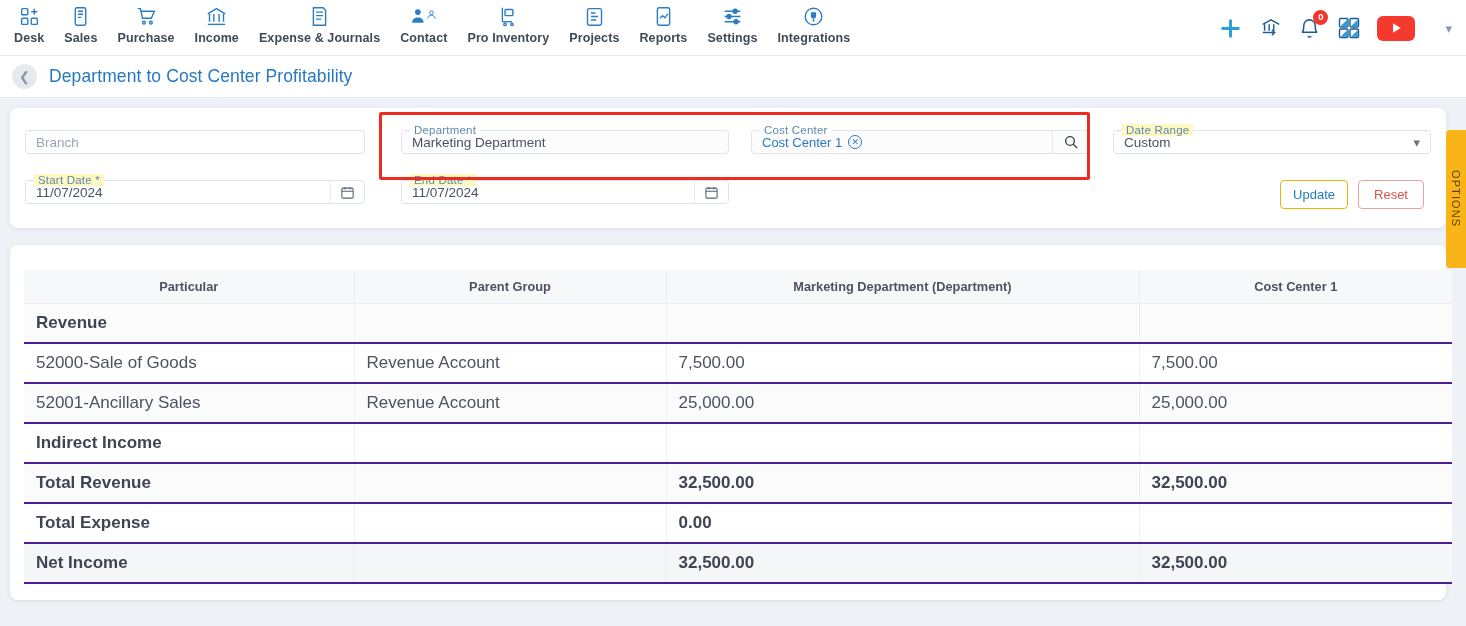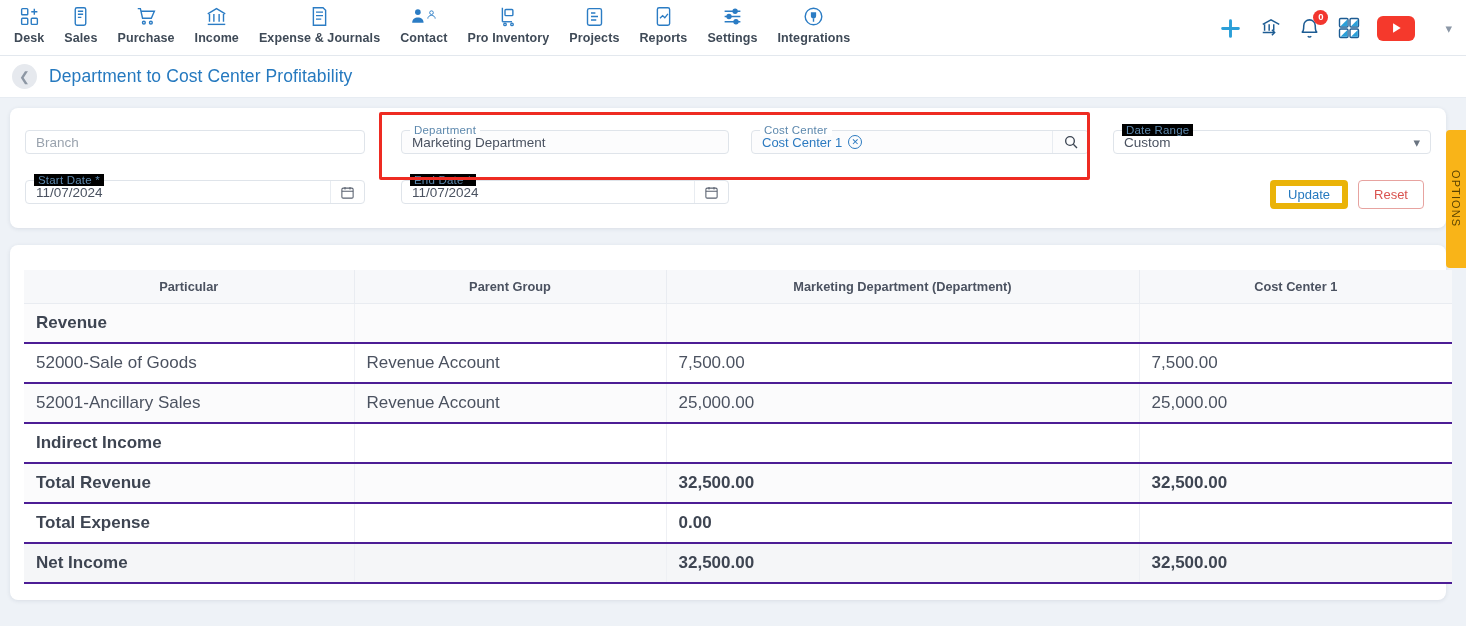--- a/index.html
+++ b/index.html
@@ -123,21 +123,21 @@
     height: 24px;
     background: #fff;
     display: flex;
     align-items: center;
     padding: 0 10px;
     position: relative;
   }
   .flabel {
     position: absolute;
     top: -7px; left: 8px;
-    background: #000000;
+    background: #fef9c3;
     padding: 0 4px;
     font-size: 11.5px;
     color: #5d88ad;
     letter-spacing: .2px;
     white-space: nowrap;
   }
   .fval { font-size: 13.5px; color: #4a5260; }
   .fph  { font-size: 13.5px; color: #9aa3ae; }
 
   .cal-btn {
@@ -185,21 +185,21 @@
     min-width: 66px;
     border-radius: 4px;
     background: #fff;
     font-size: 13px;
     display: inline-flex;
     align-items: center;
     justify-content: center;
     cursor: pointer;
     padding: 0 12px;
   }
-  .btn-update { border: 6px solid #eab308; color: #2579bf; }
+  .btn-update { border: 1px solid #eab308; color: #2579bf; }
   .btn-reset  { border: 1px solid #e7a3a0; color: #d9534f; }
 
   
   .redbox {
     position: absolute;
     left: 379px; top: 112px;
     width: 711px; height: 68px;
     border: 3px solid #ee2b22;
     border-radius: 2px;
     pointer-events: none;

